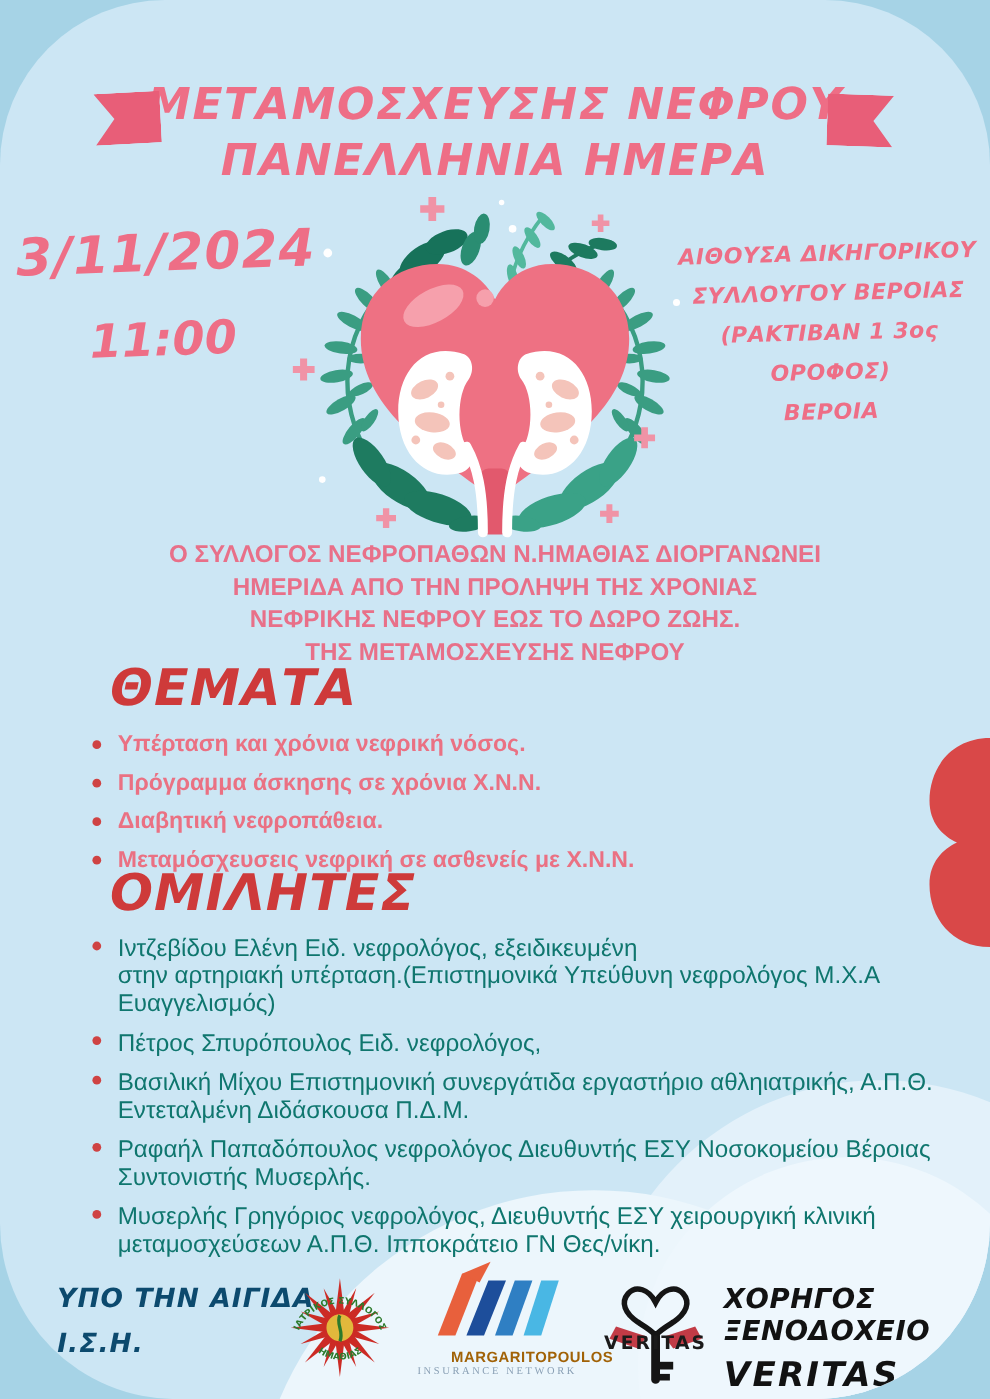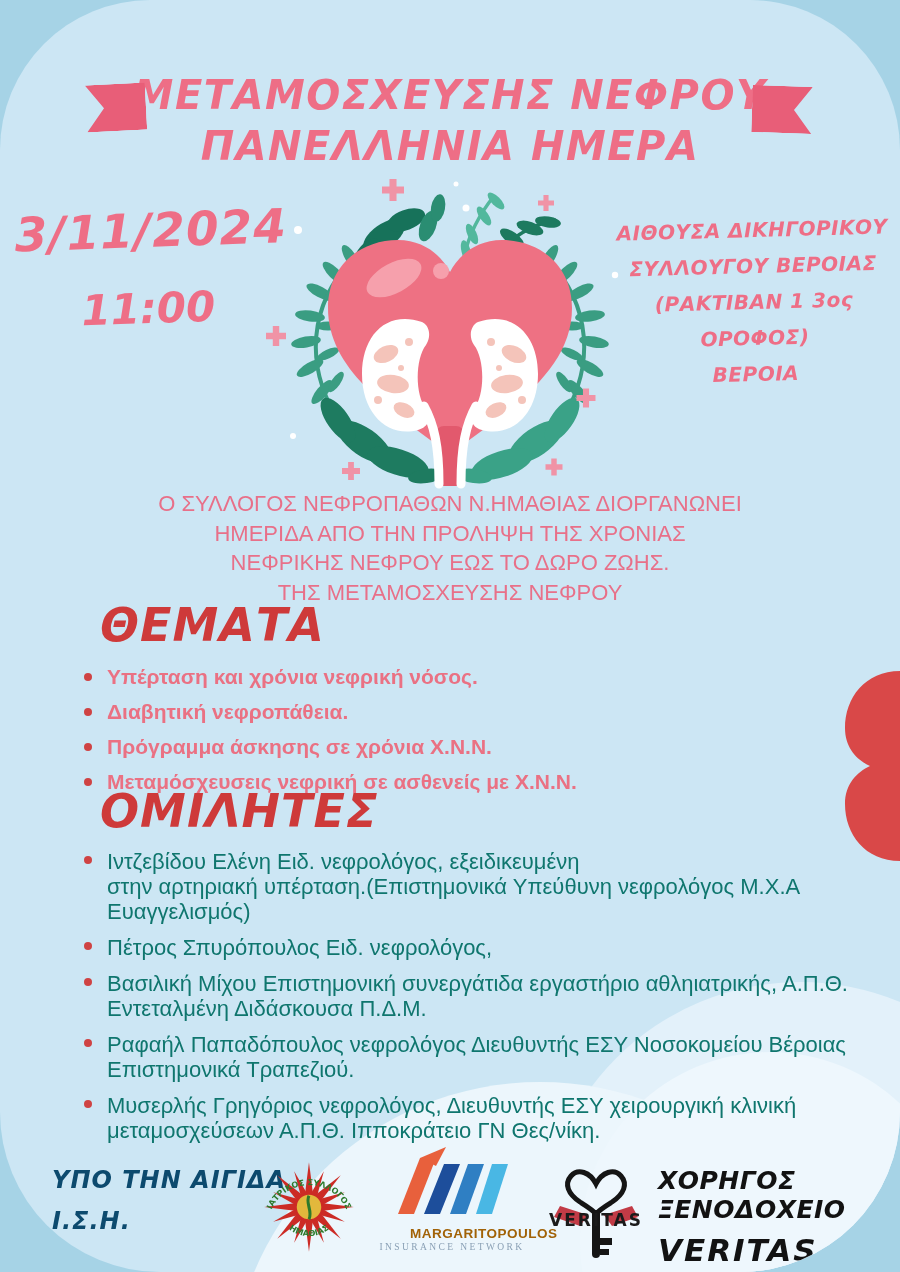--- a/index.html
+++ b/index.html
@@ -36,21 +36,21 @@
   .venue{
     position:absolute;left:608px;top:212px;width:292px;text-align:center;
     color:#ee6e86;font-weight:bold;font-style:italic;
     font-size:20px;line-height:36px;letter-spacing:0.5px;transform:rotate(-1.5deg);
   }
 
   .hero{position:absolute;left:266px;top:176px;width:368px;height:318px;}
 
   .intro{
     position:absolute;top:489px;left:50px;right:50px;text-align:center;
-    color:#e87089;font-size:22px;line-height:29.5px;font-weight:400;
+    color:#e87089;font-size:22px;line-height:29.5px;font-weight:700;
     font-family:"Liberation Sans", sans-serif;
   }
 
   .section-heading{
     position:absolute;left:100px;color:#ce3a3a;
     font-weight:bold;font-style:italic;font-size:46px;letter-spacing:1px;
   }
   .heading-topics{top:598px;}
   .heading-speakers{top:784px;}
 
@@ -240,22 +240,22 @@
   <div class="intro">
     <div>Ο ΣΥΛΛΟΓΟΣ ΝΕΦΡΟΠΑΘΩΝ Ν.ΗΜΑΘΙΑΣ ΔΙΟΡΓΑΝΩΝΕΙ</div>
     <div>ΗΜΕΡΙΔΑ ΑΠΟ ΤΗΝ ΠΡΟΛΗΨΗ ΤΗΣ ΧΡΟΝΙΑΣ</div>
     <div>ΝΕΦΡΙΚΗΣ ΝΕΦΡΟΥ ΕΩΣ ΤΟ ΔΩΡΟ ΖΩΗΣ.</div>
     <div>ΤΗΣ ΜΕΤΑΜΟΣΧΕΥΣΗΣ ΝΕΦΡΟΥ</div>
   </div>
 
   <div class="section-heading heading-topics">ΘΕΜΑΤΑ</div>
   <ul class="plain topics-list">
     <li class="bullet">Υπέρταση και χρόνια νεφρική νόσος.</li>
+    <li class="bullet">Πρόγραμμα άσκησης σε χρόνια Χ.Ν.Ν.</li>
     <li class="bullet">Διαβητική νεφροπάθεια.</li>
-    <li class="bullet">Πρόγραμμα άσκησης σε χρόνια Χ.Ν.Ν.</li>
     <li class="bullet">Μεταμόσχευσεις νεφρική σε ασθενείς με Χ.Ν.Ν.</li>
   </ul>
 
   <div class="red-heart-wrap">
     <svg width="260" height="248" viewBox="0 0 260 248">
       <g transform="translate(130,124) rotate(-90) translate(-130,-124)">
         <path d="M130 217 C 85 182, 35 150, 35 102 C 35 67, 62 47, 92 47 C 112 47, 124 59, 130 72 C 136 59, 148 47, 168 47 C 198 47, 225 67, 225 102 C 225 150, 175 182, 130 217 Z" fill="#d94848"></path>
       </g>
     </svg>
   </div>
@@ -268,21 +268,21 @@
     </li>
     <li class="bullet">
       <div>Πέτρος Σπυρόπουλος Ειδ. νεφρολόγος,</div>
     </li>
     <li class="bullet">
       <div>Βασιλική Μίχου Επιστημονική συνεργάτιδα εργαστήριο αθληιατρικής, Α.Π.Θ.</div>
       <div>Εντεταλμένη Διδάσκουσα Π.Δ.Μ.</div>
     </li>
     <li class="bullet">
       <div>Ραφαήλ Παπαδόπουλος νεφρολόγος Διευθυντής ΕΣΥ Νοσοκομείου Βέροιας</div>
-      <div>Επιστημονικά Τραπεζιού.</div>
+      <div>Συντονιστής Μυσερλής.</div>
     </li>
     <li class="bullet">
       <div>Μυσερλής Γρηγόριος νεφρολόγος, Διευθυντής ΕΣΥ χειρουργική κλινική</div>
       <div>μεταμοσχεύσεων Α.Π.Θ. Ιπποκράτειο ΓΝ Θες/νίκη.</div>
     </li>
   </ul>
 
   <div class="aegis">
     <div>ΥΠΟ ΤΗΝ ΑΙΓΙΔΑ</div>
     <div>Ι.Σ.Η.</div>

